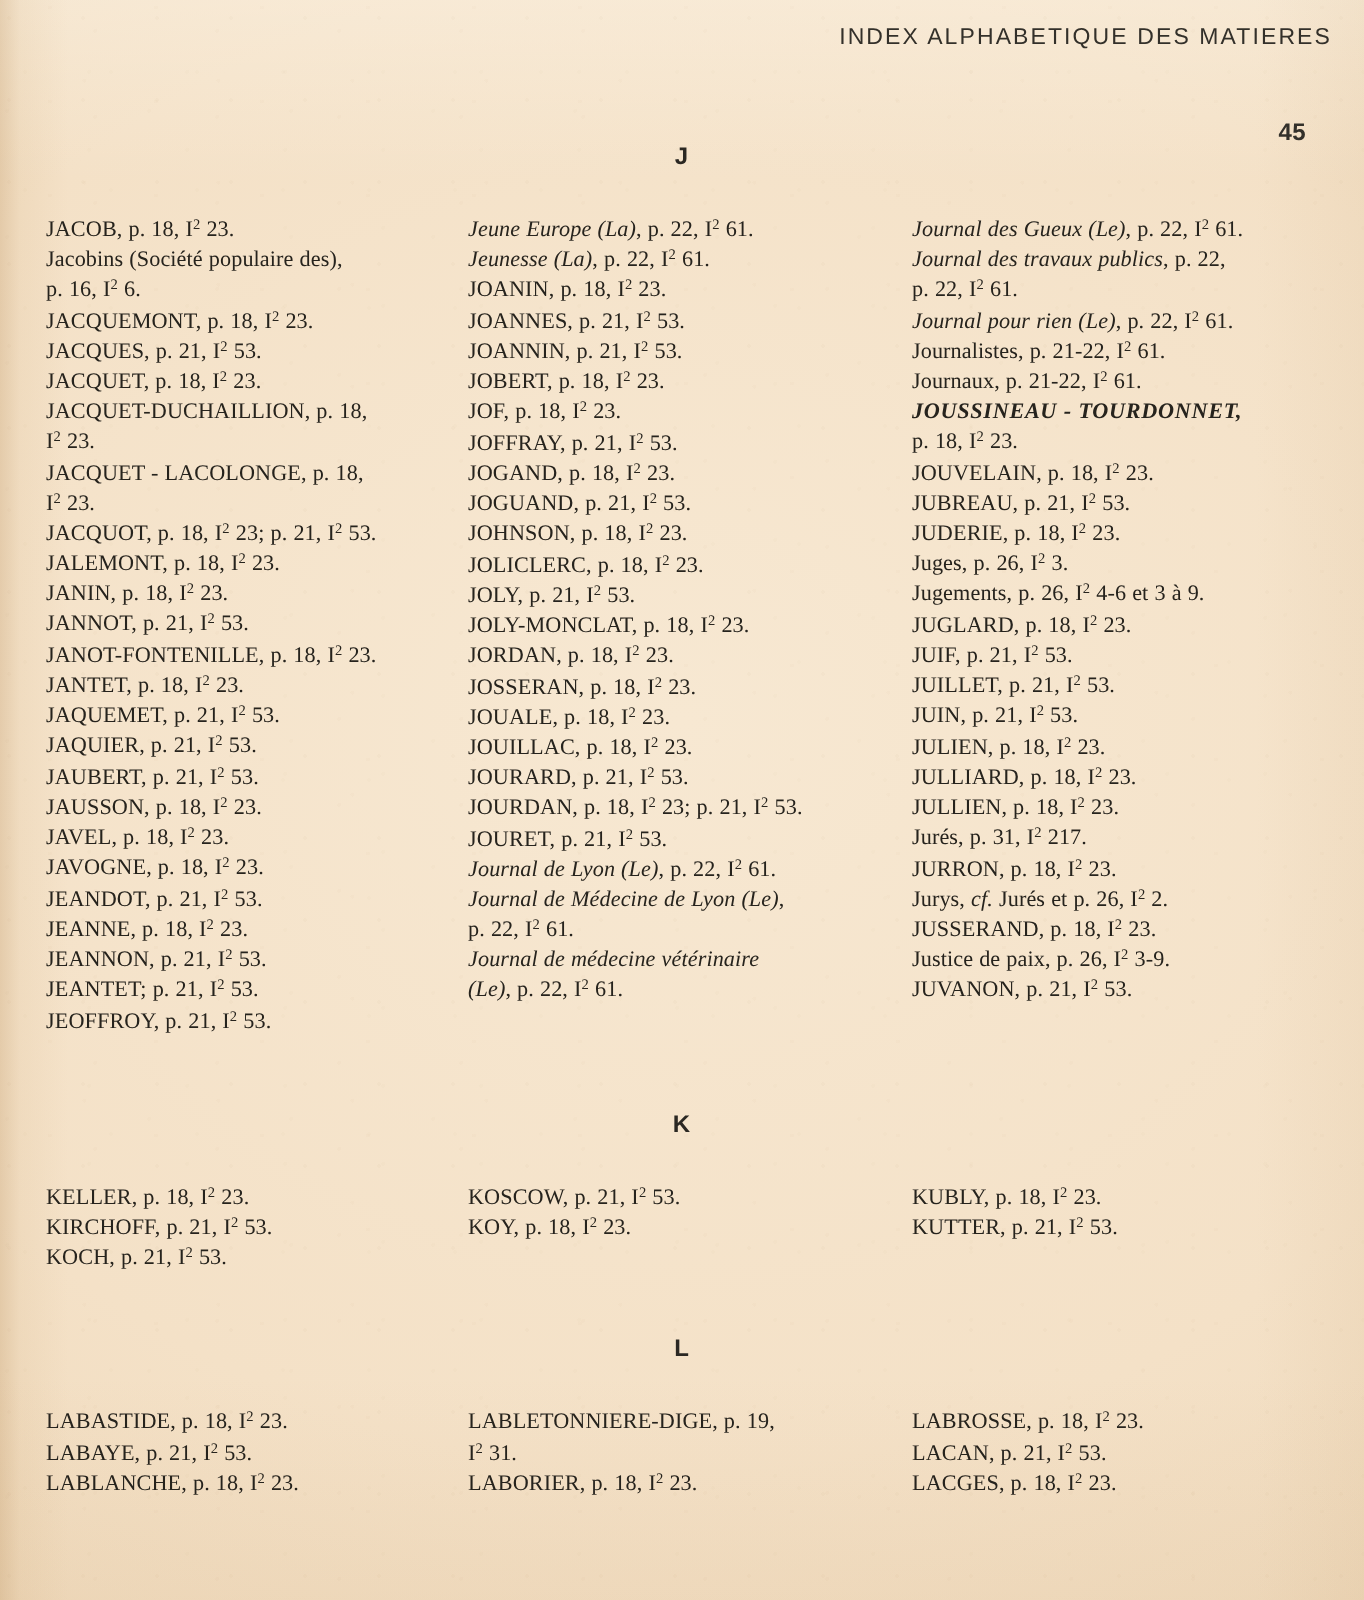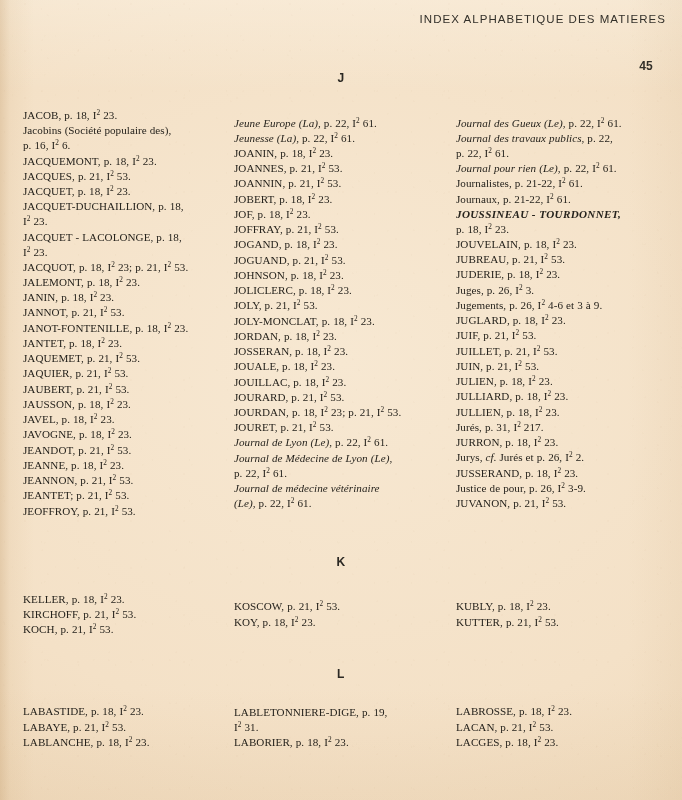--- a/index.html
+++ b/index.html
@@ -91,21 +91,21 @@
     font-size: 12px;
     color: #2b2823;
     letter-spacing: 0.5px;
   }
   .sec-j  { margin-top: 26px; }
   .sec-k  { margin-top: 0px; }
   .sec-l  { margin-top: 0px; }
 
   .cols {
     display: flex;
-    align-items: center;
+    align-items: flex-start;
     margin: 0 14px 0 14px;
   }
   .col {
     flex: 0 0 auto;
     box-sizing: border-box;
   }
   .col-1 { width: 206px; padding-left: 9px;  padding-right: 6px; }
   .col-2 { width: 221px; padding-left: 13px; padding-right: 6px; }
   .col-3 { width: 221px; padding-left: 13px; padding-right: 2px; }
 
@@ -380,21 +380,21 @@
           <div class="entry">
             <span class="ln"><span>JURRON, p. 18, I</span><sup>2</sup><span> 23.</span></span>
           </div>
           <div class="entry">
             <span class="ln"><span>Jurys, </span><span class="it">cf.</span><span> Jurés et p. 26, I</span><sup>2</sup><span> 2.</span></span>
           </div>
           <div class="entry">
             <span class="ln"><span>JUSSERAND, p. 18, I</span><sup>2</sup><span> 23.</span></span>
           </div>
           <div class="entry">
-            <span class="ln"><span>Justice de pour, p. 26, I</span><sup>2</sup><span> 3-9.</span></span>
+            <span class="ln"><span>Justice de paix, p. 26, I</span><sup>2</sup><span> 3-9.</span></span>
           </div>
           <div class="entry">
             <span class="ln"><span>JUVANON, p. 21, I</span><sup>2</sup><span> 53.</span></span>
           </div>
         </div>
       </div>
       <div class="gap-j-k"></div>
       <div class="section-letter sec-k">K</div>
       <div class="after-letter"></div>
       <div class="cols">

